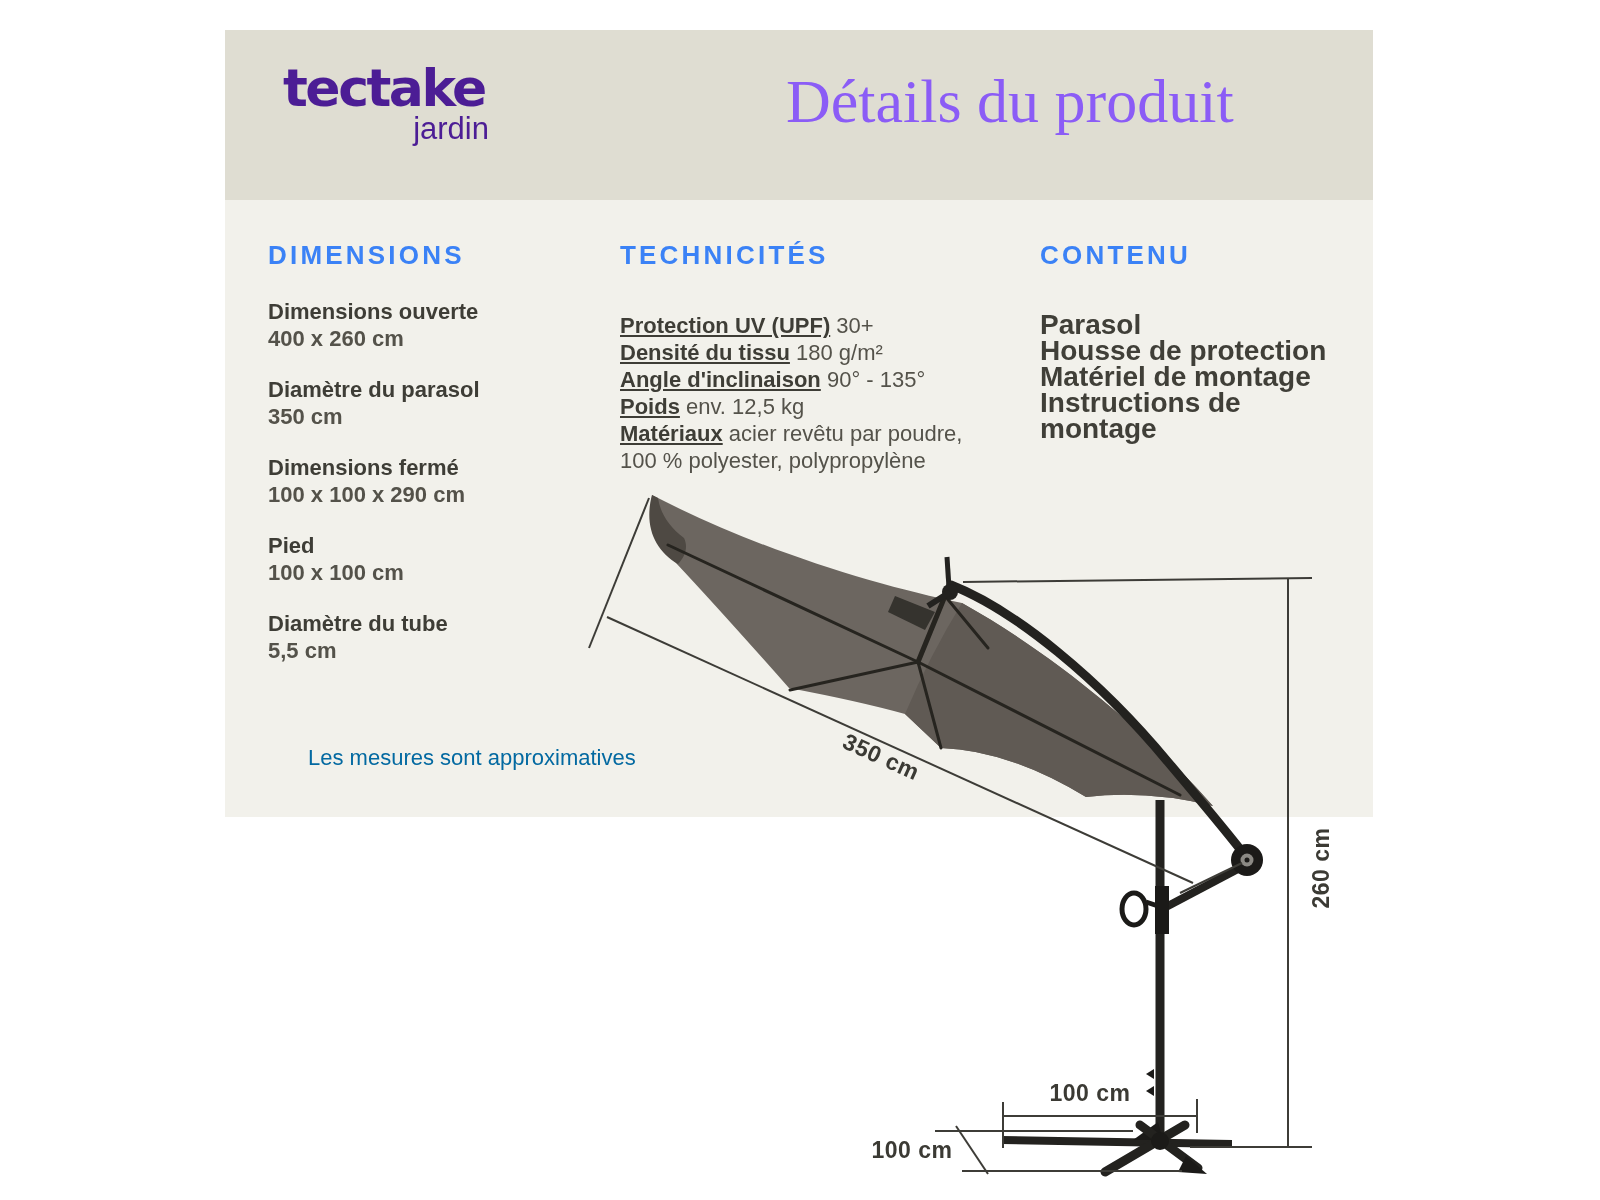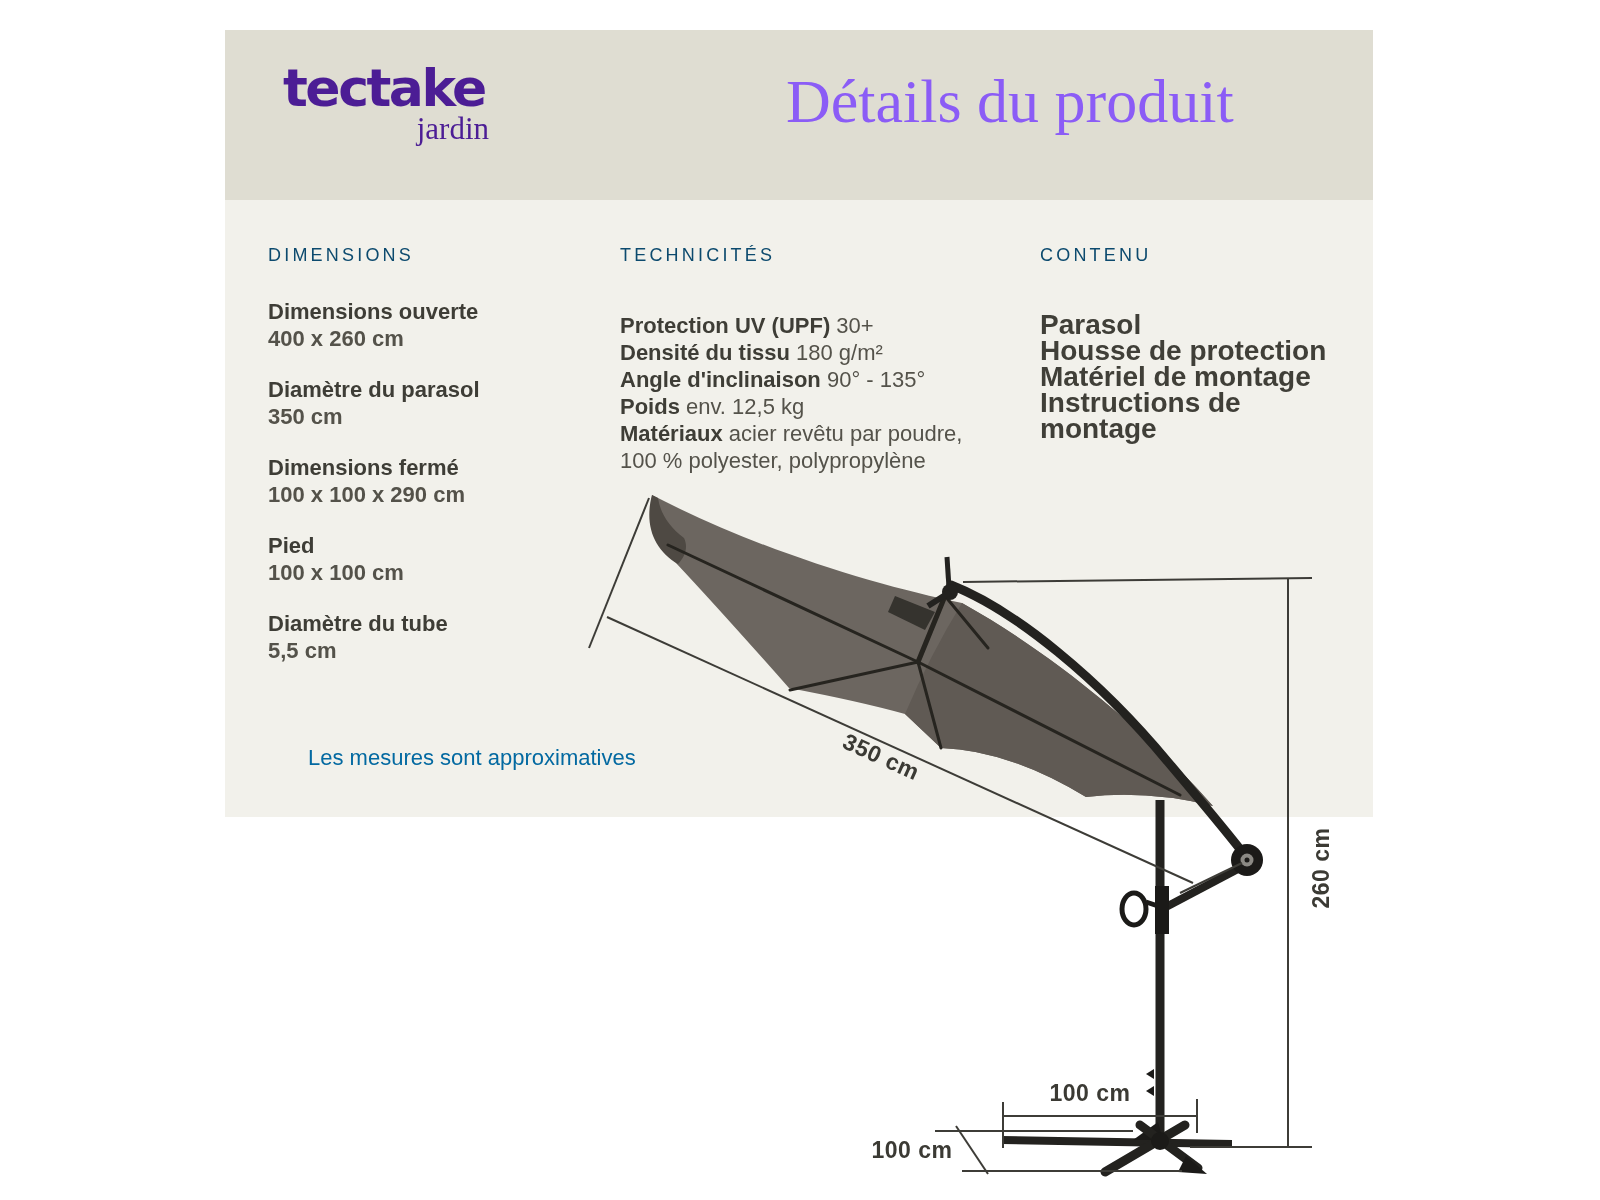--- a/index.html
+++ b/index.html
@@ -4,41 +4,41 @@
 <style>
   html,body{margin:0;padding:0;background:#ffffff;}
   .page{position:relative;width:1600px;height:1200px;background:#ffffff;overflow:hidden;
         font-family:"Liberation Sans","DejaVu Sans",sans-serif;}
   .band{position:absolute;left:225px;top:30px;width:1148px;height:170px;background:#dfddd2;}
   .panel{position:absolute;left:225px;top:200px;width:1148px;height:617px;background:#f2f1eb;}
 
   .logo{position:absolute;left:283px;top:60px;width:210px;color:#4c1d95;}
   .logo .brand{font-family:"DejaVu Sans","Liberation Sans",sans-serif;font-weight:700;
                font-size:52px;line-height:56px;letter-spacing:-2.5px;}
-  .logo .sub{display:block;text-align:right;font-family:Liberation Serif, serif;
+  .logo .sub{display:block;text-align:right;font-family:Liberation Sans, sans-serif;
              font-size:31px;line-height:30px;margin-top:-2px;padding-right:4px;}
 
   .title{position:absolute;left:786px;top:68px;width:520px;
          font-family:"Liberation Serif","DejaVu Serif",serif;
          font-size:62px;line-height:66px;color:#8b5cf6;white-space:nowrap;}
 
   .col{position:absolute;top:240px;}
   .col-dim{left:268px;width:330px;}
   .col-tech{left:620px;width:380px;}
   .col-cont{left:1040px;width:300px;}
-  .heading{font-size:18px;letter-spacing:3.2px;color:#0c4a6e;font-weight:400;
+  .heading{font-size:26px;letter-spacing:3.2px;color:#3b82f6;font-weight:700;
            line-height:30px;margin:0 0 28px 0;}
   .col-tech .heading,.col-cont .heading{margin-bottom:42px;}
 
   .dim-row{margin-bottom:24px;}
   .dim-row .lbl{font-size:22px;font-weight:700;color:#3e3d36;line-height:27px;}
   .dim-row .val{font-size:22px;font-weight:700;color:#54524a;line-height:27px;}
 
   .tech-line{font-size:22px;line-height:27px;color:#54524a;white-space:nowrap;}
-  .tech-line .b{font-weight:700;color:#3e3d36;}
+  .tech-line .b{font-weight:700;color:#3e3d36;text-decoration:underline;}
 
   .cont-line{font-size:28px;line-height:26px;font-weight:700;color:#403f38;}
 
   .footnote{position:absolute;left:268px;top:745px;font-size:22px;color:#0369a1;margin-left:40px;}
 
   svg.illustration{position:absolute;left:0;top:0;width:1600px;height:1200px;}
   svg text{font-family:"Liberation Sans","DejaVu Sans",sans-serif;font-size:23px;
            font-weight:700;fill:#3b3a34;letter-spacing:0.5px;}
 </style>
 </head>

